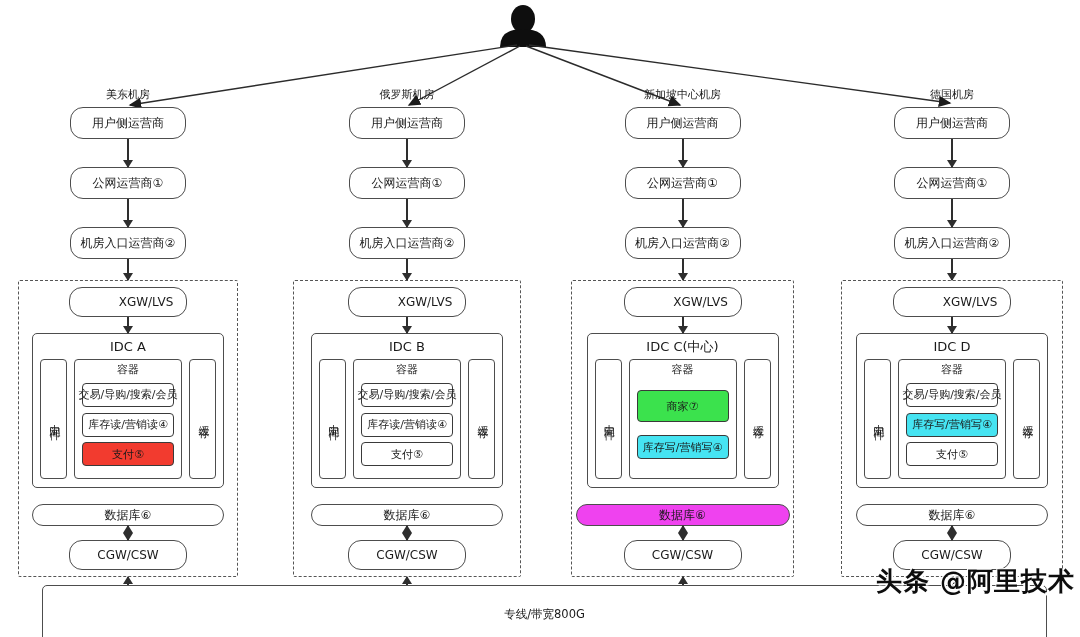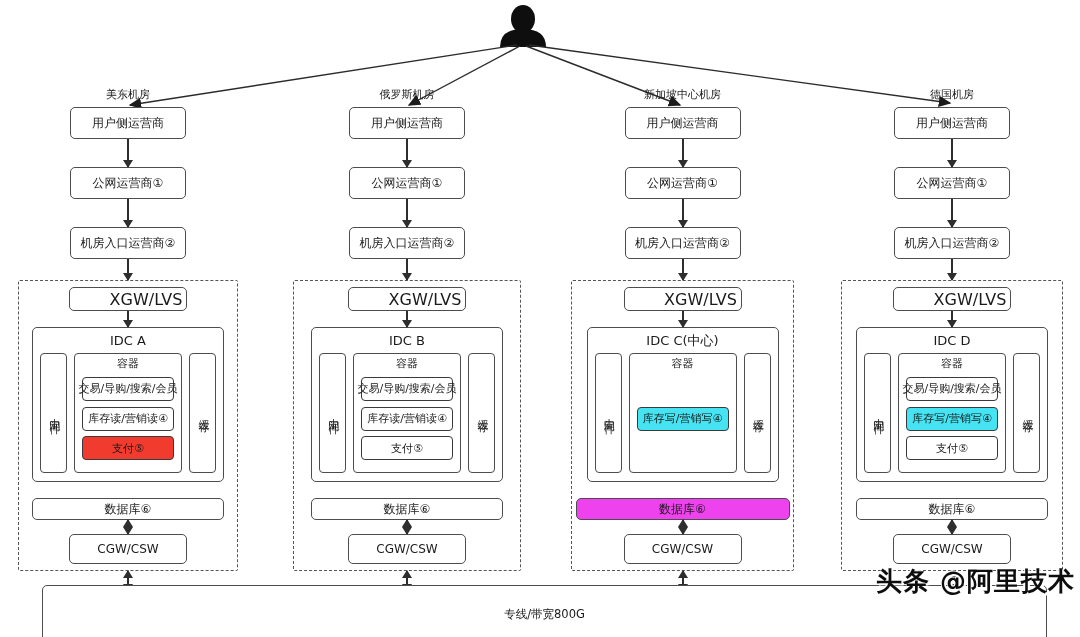--- a/index.html
+++ b/index.html
@@ -5,21 +5,21 @@
   * { box-sizing: border-box; }
   html,body { margin:0; padding:0; }
   body {
     width:1080px; height:637px; position:relative; overflow:hidden;
     background:#ffffff; color:#1a1a1a;
     font-family:"DejaVu Sans","Liberation Sans",sans-serif;
   }
   svg.overlay { position:absolute; left:0; top:0; pointer-events:none; }
 
   .box {
-    border:1.5px solid #4d4d4d; border-radius:5px; background:#fff;
+    border:1.5px solid #4d4d4d; border-radius:13px; background:#fff;
     display:flex; align-items:center; justify-content:center; white-space:nowrap;
   }
   .column { position:absolute; top:88px; display:flex; flex-direction:column; align-items:center; }
   .dc-label { font-size:11px; height:14px; line-height:14px; margin-bottom:5px; }
   .carrier { width:116px; height:32px; font-size:12px; }
 
   .varrow { width:2px; background:#2e2e2e; position:relative; flex-shrink:0; }
   .varrow::after {
     content:""; position:absolute; bottom:-1px; left:50%; margin-left:-5px;
     border-left:5px solid transparent; border-right:5px solid transparent; border-top:8px solid #2e2e2e;
@@ -27,21 +27,21 @@
   .varrow.both::before {
     content:""; position:absolute; top:-1px; left:50%; margin-left:-5px;
     border-left:5px solid transparent; border-right:5px solid transparent; border-bottom:8px solid #2e2e2e;
   }
   .h28{height:28px} .h21{height:21px} .h16{height:16px} .h14{height:14px} .h20{height:20px}
 
   .dashed {
     width:100%; border:1.6px dashed #555; border-radius:2px;
     display:flex; flex-direction:column; align-items:center; padding:6px 0;
   }
-  .gw { width:118px; height:24px; font-size:16px;padding-left:36px; }
+  .gw { width:118px; height:30px; font-size:12px;padding-left:36px; }
 
   .idc { width:192px; border:1.5px solid #4d4d4d; border-radius:5px; background:#fff;
          display:flex; flex-direction:column; align-items:center; padding:4px 7px 8px; }
   .idc-title { font-size:13px; line-height:18px; margin-bottom:3px; }
   .idc-row { display:flex; gap:7px; width:100%; height:120px;text-align:center; }
   .vbox { width:27px; border:1.5px solid #4d4d4d; border-radius:4px; background:#fff;
           display:flex; align-items:center; justify-content:center;
           writing-mode:vertical-rl; text-orientation:upright; font-size:11px; letter-spacing:3px; }
   .cbox { flex:1; border:1.5px solid #4d4d4d; border-radius:4px; background:#fff;
           display:flex; flex-direction:column; padding:3px 7px 6px; min-width:0; }
@@ -162,20 +162,21 @@
   <div class="dashed">
     <div class="box gw">XGW/LVS</div>
     <div class="varrow h16"></div>
     <div class="idc">
       <div class="idc-title">IDC C(中心)</div>
       <div class="idc-row">
         <div class="vbox">中间件</div>
         <div class="cbox">
           <div class="cbox-label">容器</div>
           <div class="svcs">
+            <div class="svc tall" style="background-color: rgb(59, 226, 77);">商家⑦</div>
             <div class="svc" style="background-color: rgb(70, 228, 242);">库存写/营销写④</div>
           </div>
         </div>
         <div class="vbox">缓存</div>
       </div>
     </div>
     <div class="box db wide" style="background-color: rgb(239, 66, 239);">数据库⑥</div>
     <div class="varrow both h14"></div>
     <div class="box sw">CGW/CSW</div>
   </div>

